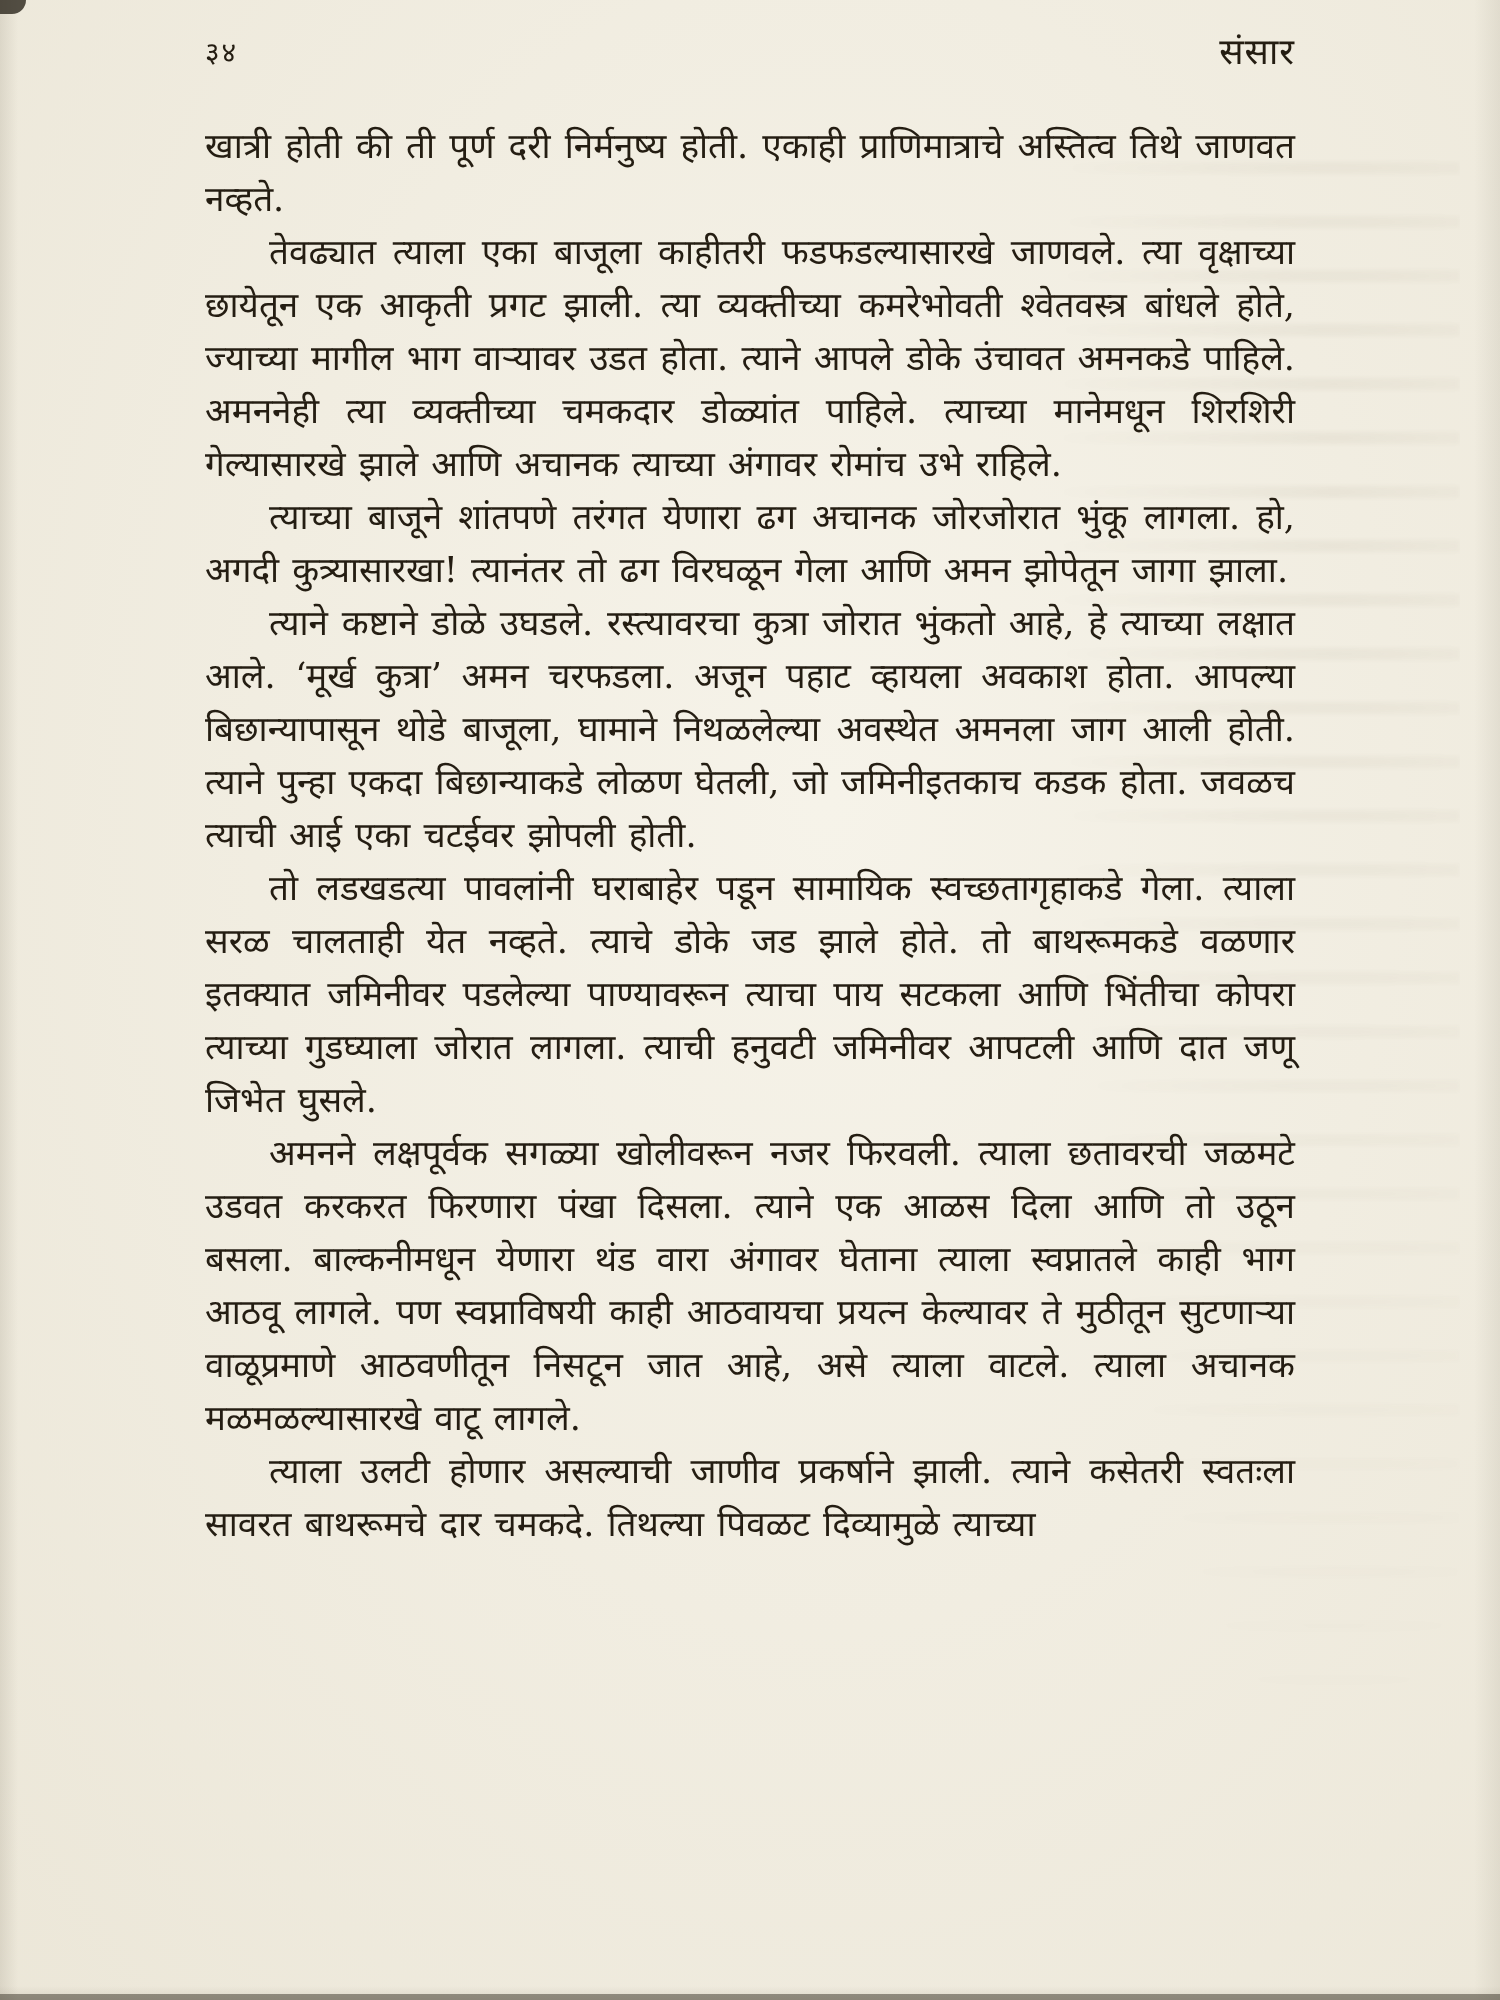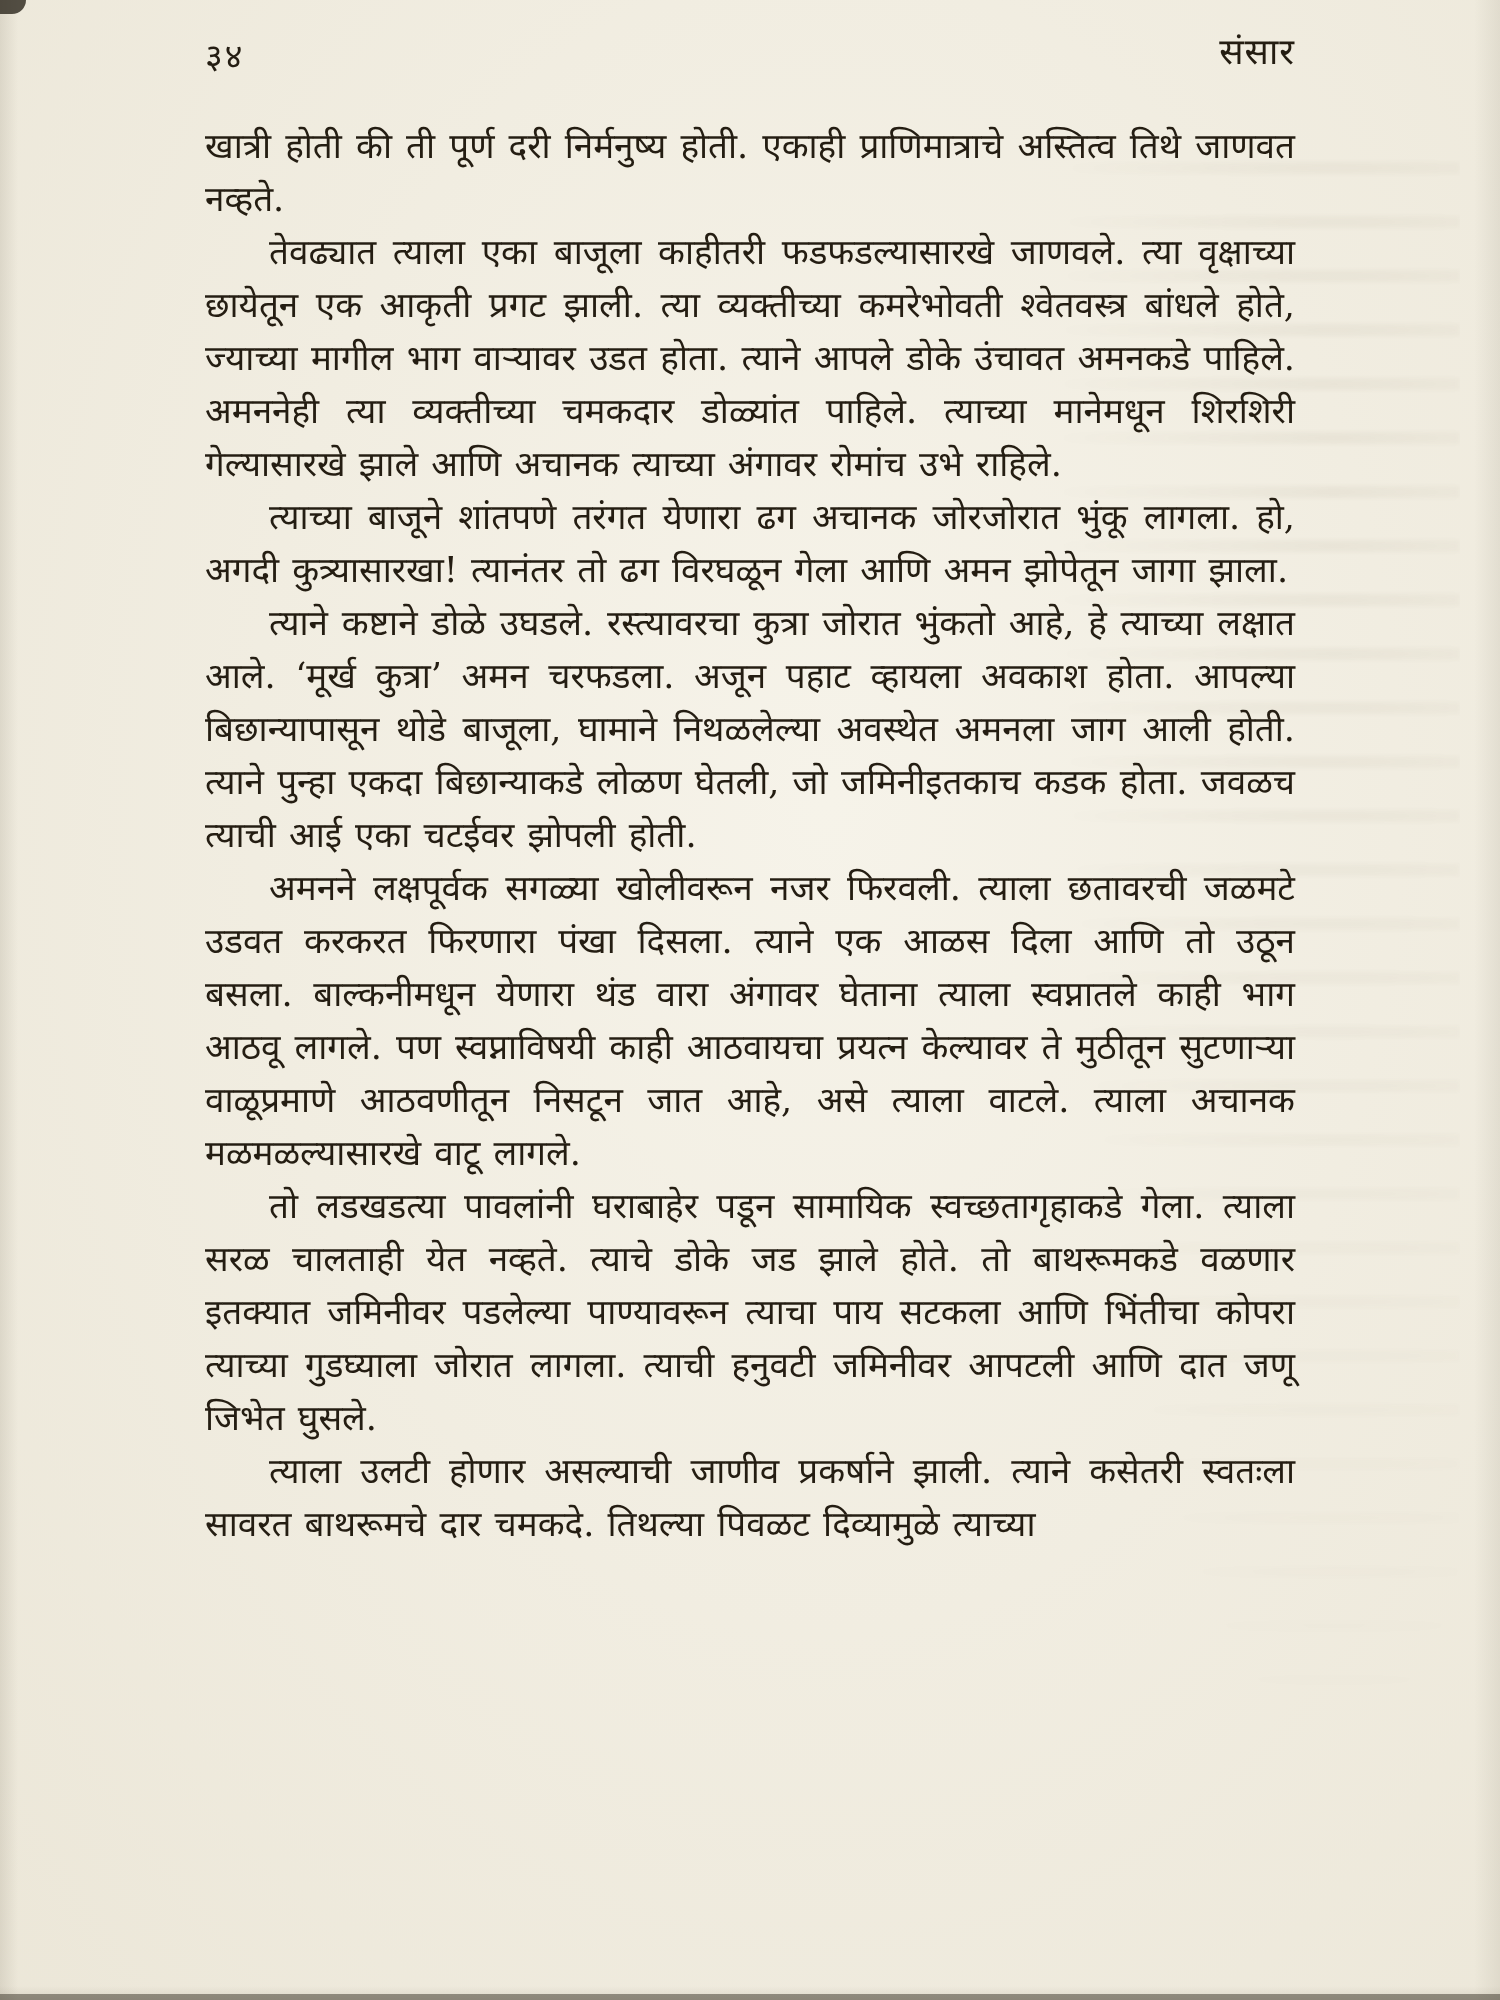--- a/index.html
+++ b/index.html
@@ -58,21 +58,21 @@
     width:1090px;
     color:var(--ink);
   }
   .page-header{
     position:relative;
     height:56px;
     margin-bottom:38px;
   }
   .page-number{
     position:absolute;left:0;top:6px;
-    font-size:34px;letter-spacing:2px;
+    font-size:28px;letter-spacing:2px;
   }
   .header-title{
     display:block;text-align:right;
     font-size:36px;letter-spacing:1px;
   }
   .content p{
     font-size:35px;
     line-height:53px;
     text-align:justify;
     text-indent:64px;
@@ -93,21 +93,21 @@
     <div class="page-header">
       <span class="page-number">३४</span>
       <span class="header-title">संसार</span>
     </div>
 
     <div class="content">
       <p class="no-indent">खात्री होती की ती पूर्ण दरी निर्मनुष्य होती. एकाही प्राणिमात्राचे अस्तित्व तिथे जाणवत नव्हते.</p>
       <p>तेवढ्यात त्याला एका बाजूला काहीतरी फडफडल्यासारखे जाणवले. त्या वृक्षाच्या छायेतून एक आकृती प्रगट झाली. त्या व्यक्तीच्या कमरेभोवती श्वेतवस्त्र बांधले होते, ज्याच्या मागील भाग वाऱ्यावर उडत होता. त्याने आपले डोके उंचावत अमनकडे पाहिले. अमननेही त्या व्यक्तीच्या चमकदार डोळ्यांत पाहिले. त्याच्या मानेमधून शिरशिरी गेल्यासारखे झाले आणि अचानक त्याच्या अंगावर रोमांच उभे राहिले.</p>
       <p>त्याच्या बाजूने शांतपणे तरंगत येणारा ढग अचानक जोरजोरात भुंकू लागला. हो, अगदी कुत्र्यासारखा! त्यानंतर तो ढग विरघळून गेला आणि अमन झोपेतून जागा झाला.</p>
       <p>त्याने कष्टाने डोळे उघडले. रस्त्यावरचा कुत्रा जोरात भुंकतो आहे, हे त्याच्या लक्षात आले. ‘मूर्ख कुत्रा’ अमन चरफडला. अजून पहाट व्हायला अवकाश होता. आपल्या बिछान्यापासून थोडे बाजूला, घामाने निथळलेल्या अवस्थेत अमनला जाग आली होती. त्याने पुन्हा एकदा बिछान्याकडे लोळण घेतली, जो जमिनीइतकाच कडक होता. जवळच त्याची आई एका चटईवर झोपली होती.</p>
+      <p>तो लडखडत्या पावलांनी घराबाहेर पडून सामायिक स्वच्छतागृहाकडे गेला. त्याला सरळ चालताही येत नव्हते. त्याचे डोके जड झाले होते. तो बाथरूमकडे वळणार इतक्यात जमिनीवर पडलेल्या पाण्यावरून त्याचा पाय सटकला आणि भिंतीचा कोपरा त्याच्या गुडघ्याला जोरात लागला. त्याची हनुवटी जमिनीवर आपटली आणि दात जणू जिभेत घुसले.</p>
       <p>अमनने लक्षपूर्वक सगळ्या खोलीवरून नजर फिरवली. त्याला छतावरची जळमटे उडवत करकरत फिरणारा पंखा दिसला. त्याने एक आळस दिला आणि तो उठून बसला. बाल्कनीमधून येणारा थंड वारा अंगावर घेताना त्याला स्वप्नातले काही भाग आठवू लागले. पण स्वप्नाविषयी काही आठवायचा प्रयत्न केल्यावर ते मुठीतून सुटणाऱ्या वाळूप्रमाणे आठवणीतून निसटून जात आहे, असे त्याला वाटले. त्याला अचानक मळमळल्यासारखे वाटू लागले.</p>
-      <p>तो लडखडत्या पावलांनी घराबाहेर पडून सामायिक स्वच्छतागृहाकडे गेला. त्याला सरळ चालताही येत नव्हते. त्याचे डोके जड झाले होते. तो बाथरूमकडे वळणार इतक्यात जमिनीवर पडलेल्या पाण्यावरून त्याचा पाय सटकला आणि भिंतीचा कोपरा त्याच्या गुडघ्याला जोरात लागला. त्याची हनुवटी जमिनीवर आपटली आणि दात जणू जिभेत घुसले.</p>
       <p>त्याला उलटी होणार असल्याची जाणीव प्रकर्षाने झाली. त्याने कसेतरी स्वतःला सावरत बाथरूमचे दार चमकदे. तिथल्या पिवळट दिव्यामुळे त्याच्या</p>
     </div>
 
   </div>
 
   <div class="bottom-edge"></div>
 </div>
 
 </body></html>

